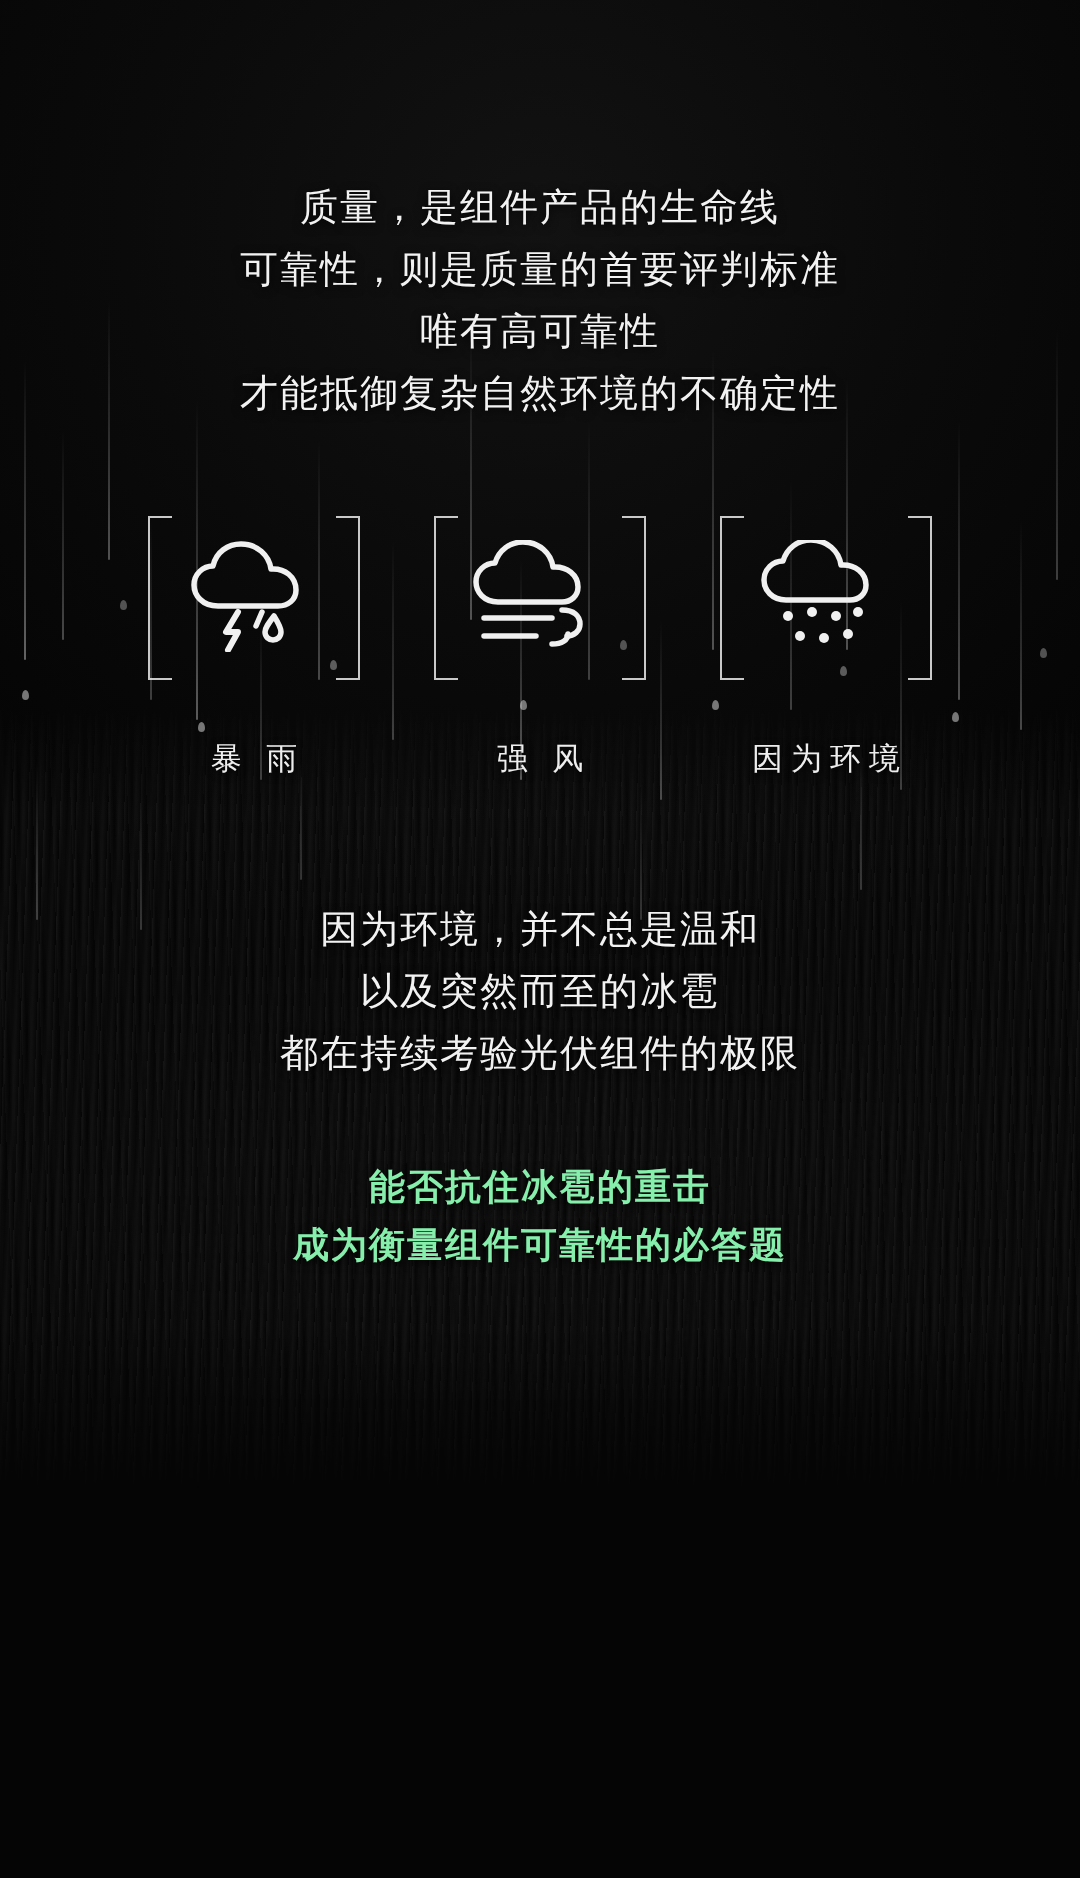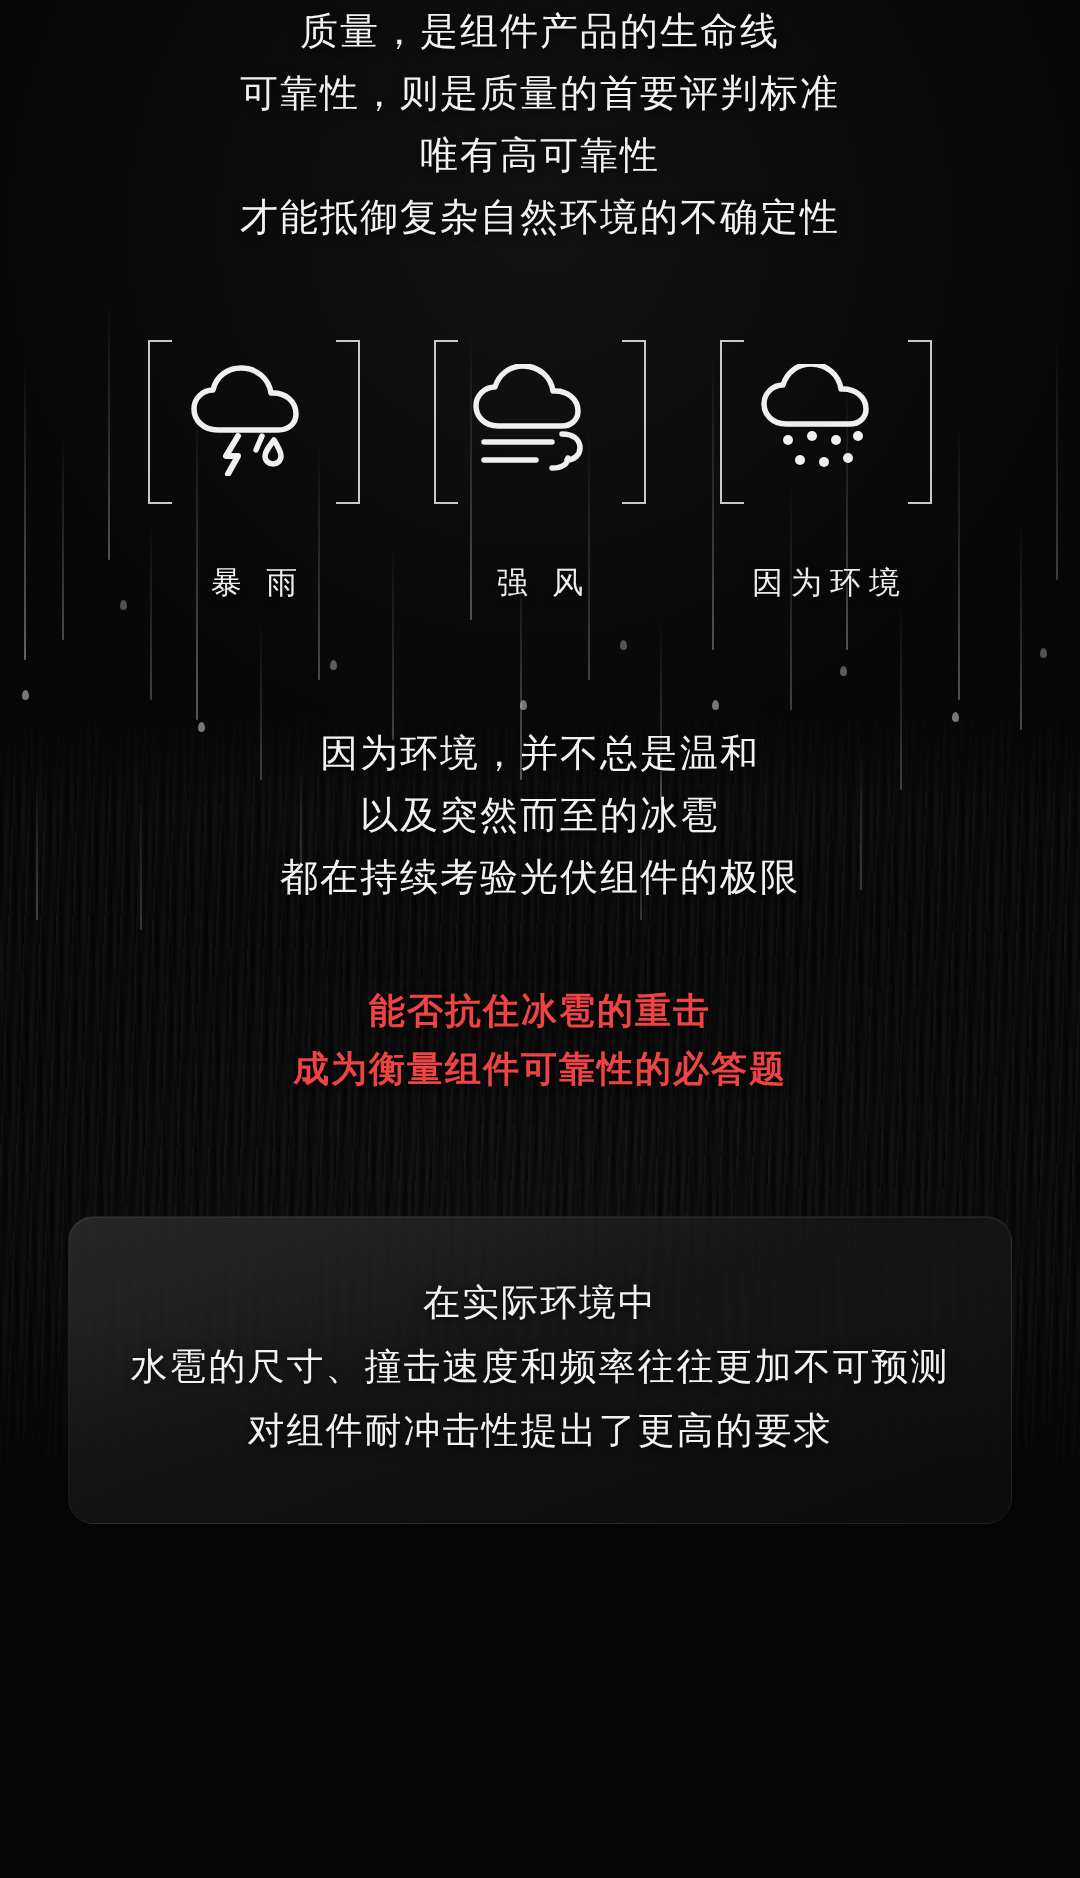--- a/index.html
+++ b/index.html
@@ -103,21 +103,21 @@
   .line {
     font-size: 38px;
     line-height: 62px;
     letter-spacing: 2px;
     color: #f2f2f2;
     font-weight: 500;
     text-shadow: 0 2px 10px rgba(0,0,0,0.9);
   }
 
   
-  #intro-block { }
+  #intro-block { padding-top: 176px; }
 
   
   .icon-row {
     margin-top: 92px;
     display: flex;
     justify-content: center;
     gap: 48px;
   }
   .icon-cell {
     width: 238px;
@@ -164,21 +164,21 @@
 
   
   #env-block { margin-top: 118px; }
 
   
   #highlight-block { margin-top: 74px; }
   .line-accent {
     font-size: 36px;
     line-height: 58px;
     letter-spacing: 2px;
-    color: #ef4444;
+    color: #86efac;
     font-weight: 600;
     text-shadow: 0 2px 10px rgba(0,0,0,0.9);
   }
 
   
   .card {
     margin: 118px auto 0 auto;
     width: 944px;
     box-sizing: border-box;
     padding: 54px 40px 60px 40px;
@@ -302,19 +302,14 @@
     <div class="line">因为环境，并不总是温和</div>
     <div class="line">以及突然而至的冰雹</div>
     <div class="line">都在持续考验光伏组件的极限</div>
   </div>
 
   <div class="block-lines" id="highlight-block">
     <div class="line-accent">能否抗住冰雹的重击</div>
     <div class="line-accent">成为衡量组件可靠性的必答题</div>
   </div>
 
-  <div class="card">
-    <div class="line">在实际环境中</div>
-    <div class="line">水雹的尺寸、撞击速度和频率往往更加不可预测</div>
-    <div class="line">对组件耐冲击性提出了更高的要求</div>
-  </div>
 
 </div>
 
 </body></html>

